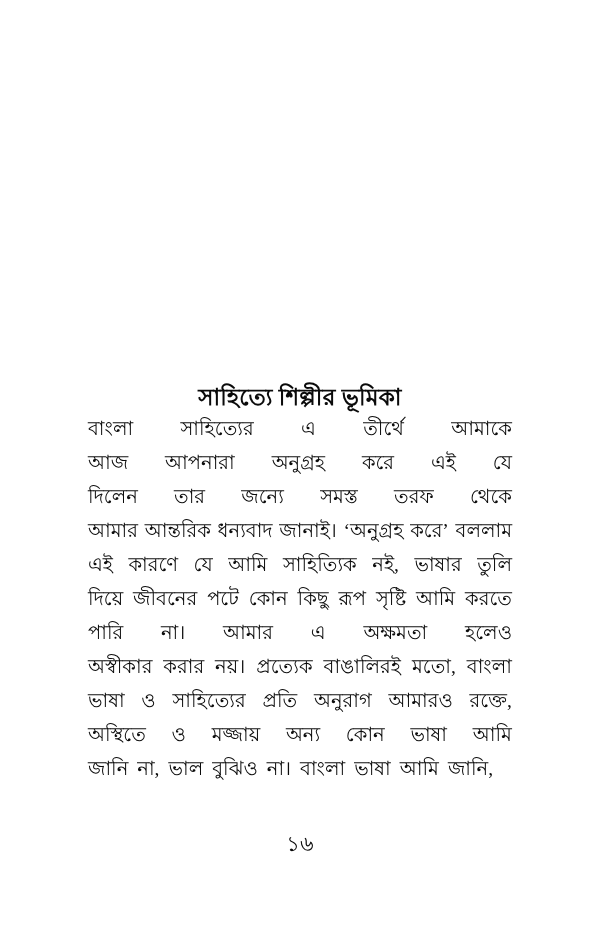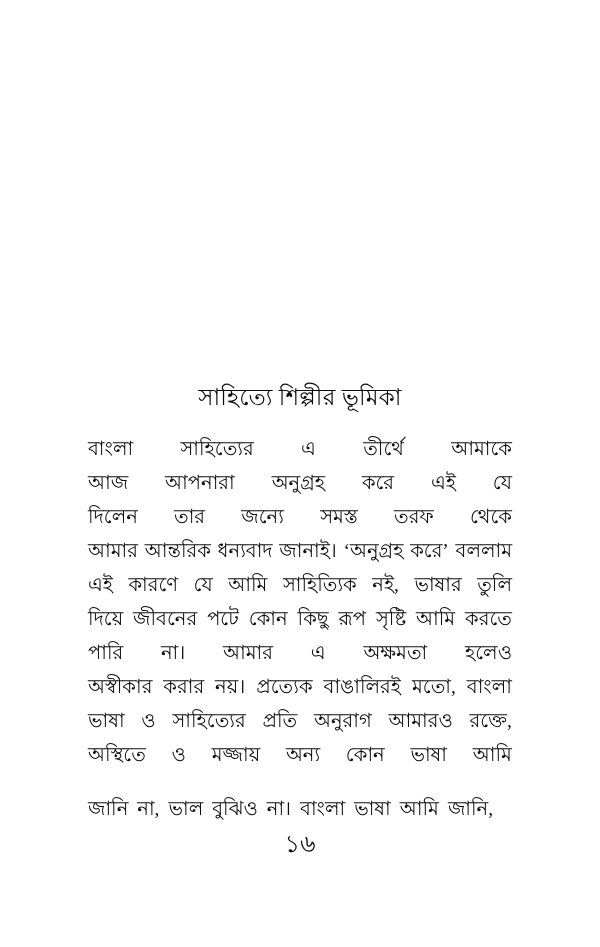--- a/index.html
+++ b/index.html
@@ -25,69 +25,68 @@
   .chapter-title {
     position: absolute;
     left: 0;
     right: 0;
     top: 368px;
     text-align: center;
     font-size: 23px;
     line-height: 30px;
     letter-spacing: 0.3px;
     color: #0a0a0a;
-    font-weight: 400;
+    font-weight: 700;
     white-space: nowrap;
   }
 
   
   .body-block {
     position: absolute;
     left: 88px;
-    top: 432px;
+    top: 412px;
     width: 424px;
     text-align: center;
   }
 
   .body-line {
     display: block;
     font-size: 19.5px;
     line-height: 34px;
     height: 34px;
     color: #0b0b0b;
     white-space: nowrap;
     
     display: flex;
     justify-content: space-between;
     align-items: baseline;
   }
 
   
   .body-line.last-line {
     justify-content: flex-start;
-    margin-top: 20px;
   }
 
   .body-line.last-line .word {
     margin-right: 9px;
   }
 
   .word {
     display: inline-block;
     white-space: pre;
   }
 
   
   .page-number {
     position: absolute;
     left: 0;
     right: 0;
     top: 830px;
     text-align: center;
-    font-size: 24px;
+    font-size: 21px;
     line-height: 28px;
     color: #0a0a0a;
   }
 </style>
 </head>
 <body>
 
 <div class="page">
 
   <h1 class="chapter-title">সাহিত্যে শিল্পীর ভূমিকা</h1>

